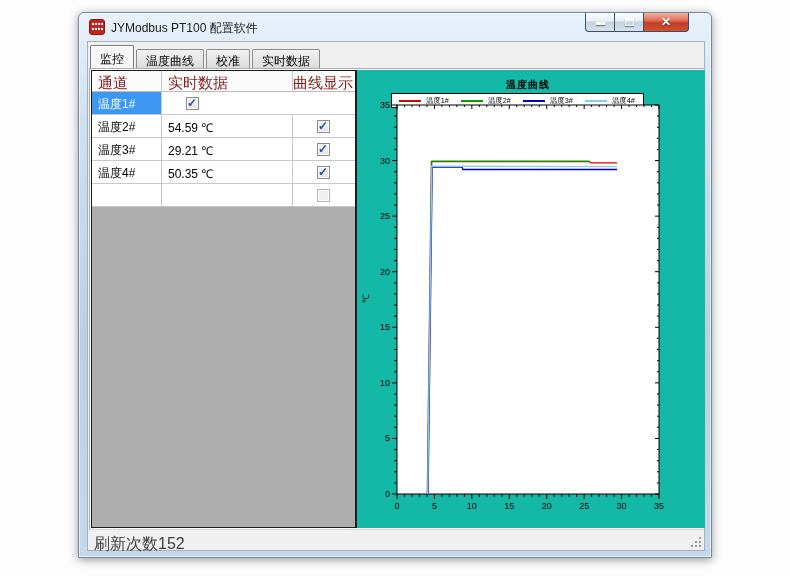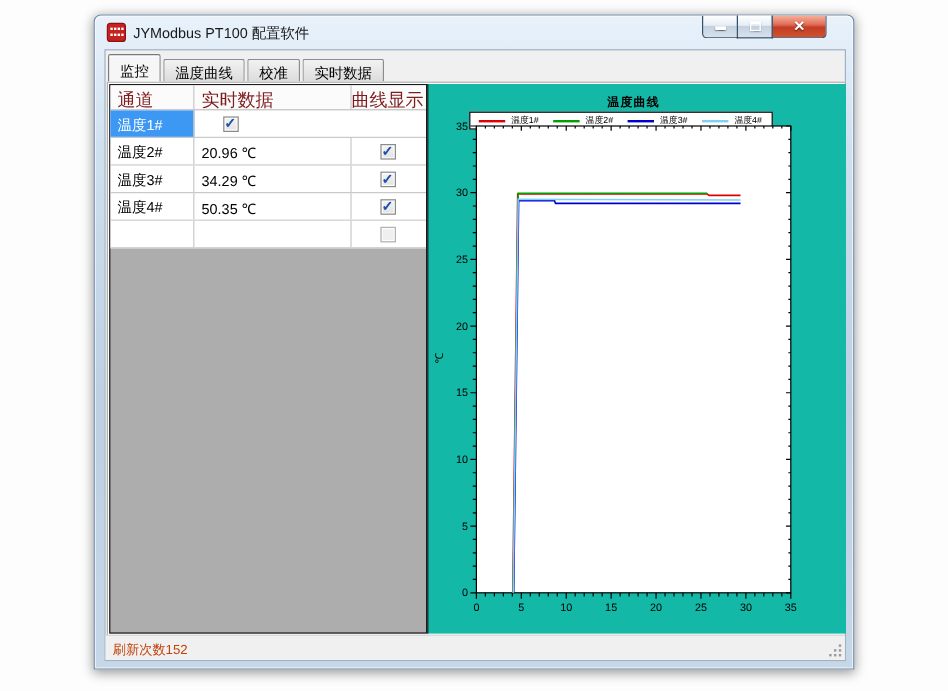--- a/index.html
+++ b/index.html
@@ -62,21 +62,21 @@
     display:flex; align-items:center; padding:0 7px; }
   .lg-item { display:flex; align-items:center; margin-right:11px; }
   .lg-item:last-child { margin-right:0; }
   .lg-line { display:inline-block; width:22px; height:2px; margin-right:4px; }
   .lg-label { font-size:8px; color:#000; transform:scale(.92); white-space:nowrap; }
   .ylabel { position:absolute; left:4px; top:222px; font-size:9px; color:#000; transform:rotate(-90deg); }
   #plot-svg { position:absolute; left:0; top:0; }
 
   
   .statusbar { position:absolute; left:0; bottom:0; width:616px; height:21px; background:#f0f0f0; border-top:1px solid #d9d9d9; }
-  .status-text { position:absolute; left:6px; top:4px; font-size:11px; color:#c2410c; }
+  .status-text { position:absolute; left:6px; top:4px; font-size:16px; color:#404040; }
   .grip { position:absolute; right:2px; bottom:2px; width:12px; height:12px; }
   .grip::before { content:""; position:absolute; right:1px; bottom:1px; width:2px; height:2px; background:#9a9a9a;
     box-shadow:-4px 0 #9a9a9a,-8px 0 #9a9a9a,0 -4px #9a9a9a,-4px -4px #9a9a9a,0 -8px #9a9a9a; }
 </style>
 </head>
 <body>
 
 <div id="stage">
   <div class="win">
 
@@ -115,28 +115,28 @@
           </div>
 
           <div class="trow">
             <div class="cell c-ch" data-selected="true">温度1#</div>
             <div class="cell c-chk">
                 <span class="checkbox" data-checked="true"></span>
               </div>
           </div>
           <div class="trow">
             <div class="cell c-ch" data-selected="false">温度2#</div>
-            <div class="cell c-val">20.96 ℃</div>
+            <div class="cell c-val">54.59 ℃</div>
             <div class="cell c-chk">
                 <span class="checkbox" data-checked="true"></span>
               </div>
           </div>
           <div class="trow">
             <div class="cell c-ch" data-selected="false">温度3#</div>
-            <div class="cell c-val">34.29 ℃</div>
+            <div class="cell c-val">29.21 ℃</div>
             <div class="cell c-chk">
                 <span class="checkbox" data-checked="true"></span>
               </div>
           </div>
           <div class="trow">
             <div class="cell c-ch" data-selected="false">温度4#</div>
             <div class="cell c-val">50.35 ℃</div>
             <div class="cell c-chk">
                 <span class="checkbox" data-checked="true"></span>
               </div>

